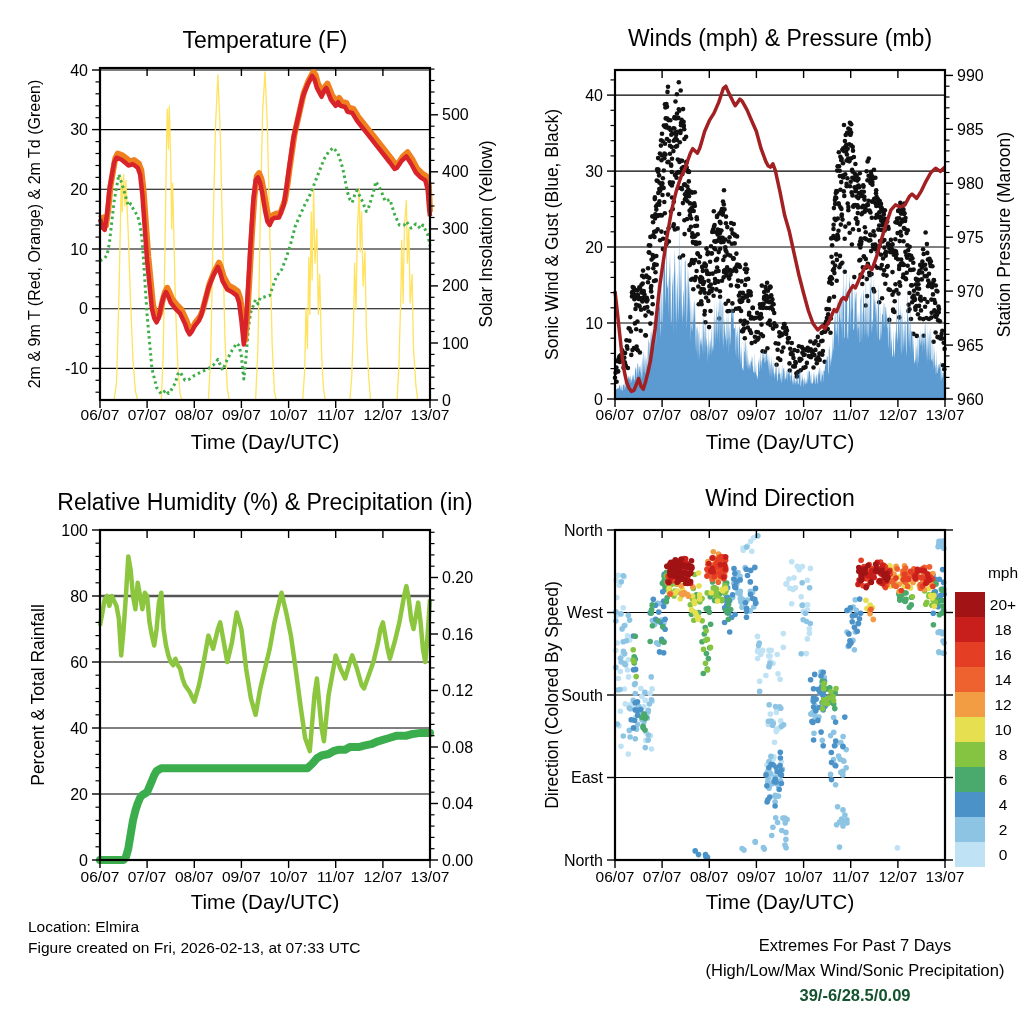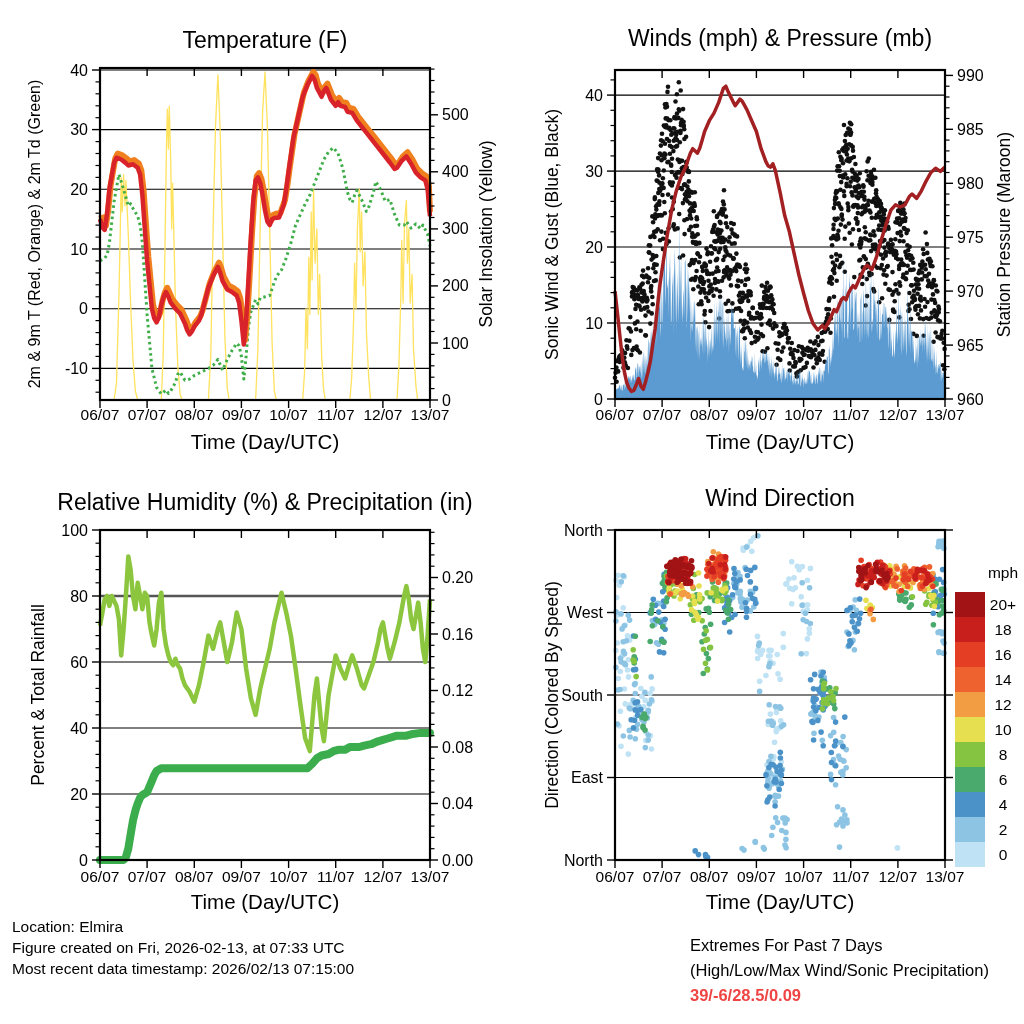--- a/index.html
+++ b/index.html
@@ -1,19 +1,19 @@
 <!DOCTYPE html>
 <html><head>
 <meta charset="utf-8">
 <style>
   html,body{margin:0;padding:0;background:#fff;width:1024px;height:1024px;overflow:hidden}
   body{font-family:"Liberation Sans",sans-serif;position:relative;color:#000}
   #charts{position:absolute;left:0;top:0}
-  .footer-left{position:absolute;left:12px;top:916px;font-size:15.5px;line-height:21px;white-space:nowrap}
-  .footer-right{position:absolute;left:690px;top:933px;width:330px;text-align:left;font-size:16.5px;line-height:25px}
+  .footer-left{position:absolute;left:28px;top:916px;font-size:15.5px;line-height:21px;white-space:nowrap}
+  .footer-right{position:absolute;left:690px;top:933px;width:330px;text-align:center;font-size:16.5px;line-height:25px}
   .footer-right .vals{font-weight:bold}
 </style>
 </head>
 <body>
 
 <svg id="charts" width="1024" height="1024" viewBox="0 0 1024 1024">
     <g>
       <line x1="100" x2="430" y1="368.4" y2="368.4" stroke="#000" stroke-width="1.1"></line>
       <line x1="100" x2="430" y1="308.7" y2="308.7" stroke="#000" stroke-width="1.1"></line>
       <line x1="100" x2="430" y1="249.0" y2="249.0" stroke="#000" stroke-width="1.1"></line>
@@ -2778,20 +2778,19 @@
       <rect x="955" y="817" width="30" height="25" fill="#8dc4e4"></rect>
       <text x="1003" y="835" text-anchor="middle" font-size="15.5" fill="#000" font-family="&quot;Liberation Sans&quot;,sans-serif">2</text>
       <rect x="955" y="842" width="30" height="25" fill="#bfe2f4"></rect>
       <text x="1003" y="860" text-anchor="middle" font-size="15.5" fill="#000" font-family="&quot;Liberation Sans&quot;,sans-serif">0</text>
     </g>
   </svg>
 
 <div class="footer-left">
   <div>Location: Elmira</div>
   <div>Figure created on Fri, 2026-02-13, at 07:33 UTC</div>
-  <div>Most recent data timestamp: 2026/02/13 07:15:00</div>
 </div>
 
 <div class="footer-right">
   <div>Extremes For Past 7 Days</div>
   <div>(High/Low/Max Wind/Sonic Precipitation)</div>
-  <div class="vals" id="extremes-values" style="color: #ef4444;">39/-6/28.5/0.09</div>
+  <div class="vals" id="extremes-values" style="color: #14532d;">39/-6/28.5/0.09</div>
 </div>
 
 </body></html>

